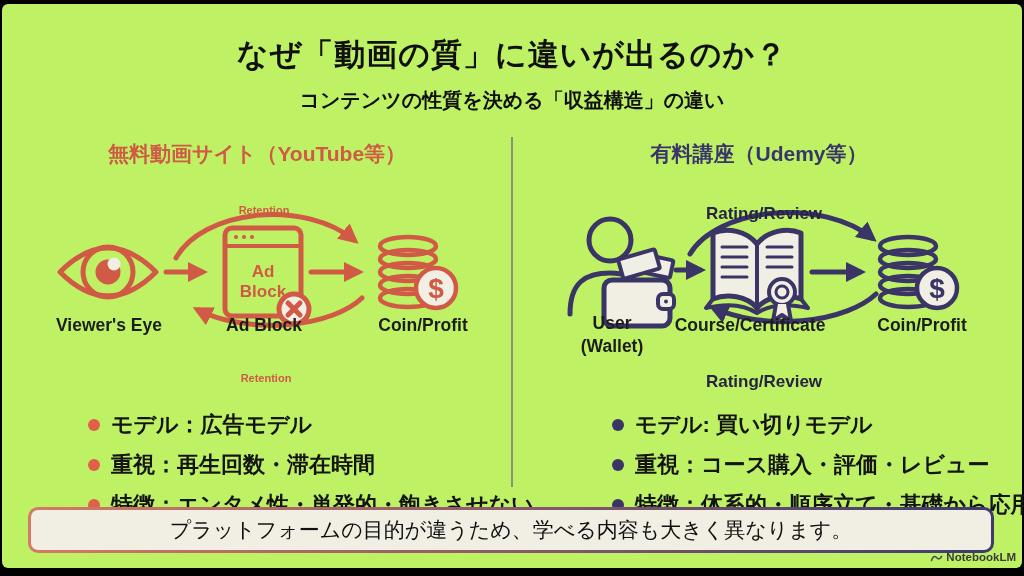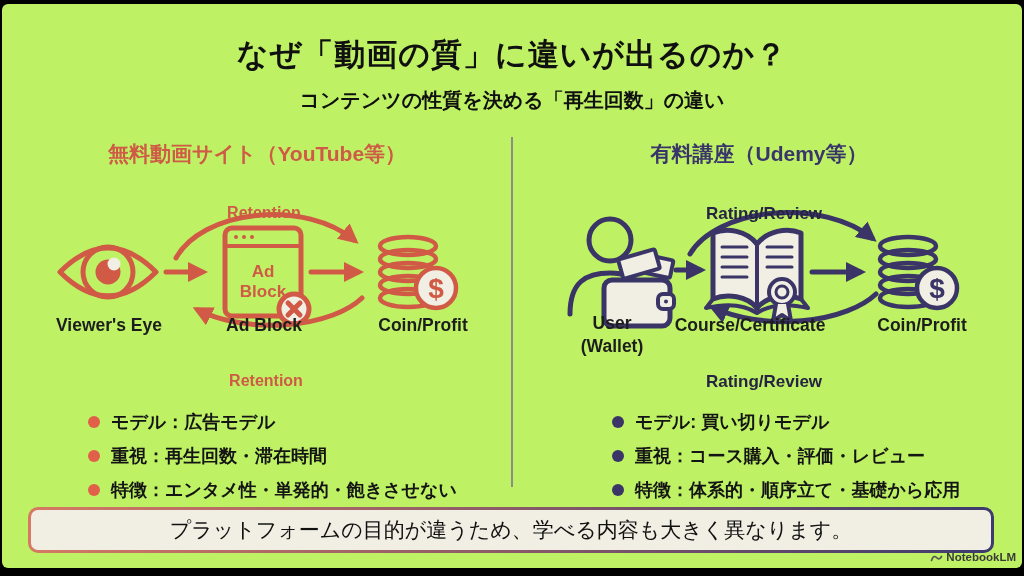--- a/index.html
+++ b/index.html
@@ -19,24 +19,24 @@
     position:absolute;left:0;top:83px;width:100%;text-align:center;
     font-size:20px;font-weight:800;color:#101010;
   }
   .divider{position:absolute;left:509px;top:133px;width:2px;height:350px;background:#8d8d85;}
   .col-header{position:absolute;transform:translateX(-50%);font-size:21px;font-weight:800;white-space:nowrap;}
   .col-header.coral{color:#cf5a45;}
   .col-header.navy{color:#39356a;}
   .flow-svg{position:absolute;}
   .lbl{position:absolute;transform:translateX(-50%);white-space:nowrap;
        font-size:17.5px;font-weight:600;color:#1d1d1d;}
-  .lbl.loop-coral{color:#cf5a45;font-size:16px;}
+  .lbl.loop-coral{color:#cf5a45;font-size:11px;}
   .lbl.loop-navy{color:#262343;font-size:17px;}
   .bullets{position:absolute;display:flex;flex-direction:column;gap:10px;}
-  .bullet-row{display:flex;align-items:center;font-size:18px;font-weight:700;color:#141414;white-space:nowrap;}
+  .bullet-row{display:flex;align-items:center;font-size:22px;font-weight:700;color:#141414;white-space:nowrap;}
   .dot{width:12px;height:12px;border-radius:50%;margin-right:11px;flex:none;}
   .dot.coral{background:#e0604a;}
   .dot.navy{background:#3a3566;}
   .banner-wrap{
     position:absolute;left:26px;top:503px;width:966px;height:46px;border-radius:10px;
     padding:3px;background:linear-gradient(90deg,#d57a63,#3d3a6e);box-sizing:border-box;
   }
   .banner-inner{
     width:100%;height:100%;background:#f1efe4;border-radius:7px;
     display:flex;align-items:center;justify-content:center;
@@ -46,21 +46,21 @@
     position:absolute;right:6px;top:547px;display:flex;align-items:center;gap:3px;
     font-size:11.5px;font-weight:700;color:#3a3a3a;
   }
 </style>
 </head>
 <body>
 
 <div class="content">
 
   <div class="title">なぜ「動画の質」に違いが出るのか？</div>
-  <div class="subtitle">コンテンツの性質を決める「再生回数」の違い</div>
+  <div class="subtitle">コンテンツの性質を決める「収益構造」の違い</div>
 
   <div class="divider"></div>
 
   <div class="col-header navy" style="left:757px;top:136px">有料講座（Udemy等）</div>
   <div class="col-header coral" style="left:255px;top:136px">無料動画サイト（YouTube等）</div>
 
   <svg class="flow-svg" style="left:28px;top:176px" width="455" height="230" viewBox="0 0 455 230">
     <defs>
       <marker id="ahL" viewBox="0 0 10 10" refX="7" refY="5" markerWidth="4" markerHeight="4" orient="auto">
         <path d="M0 0 L10 5 L0 10 z" fill="#d05a46"></path>

